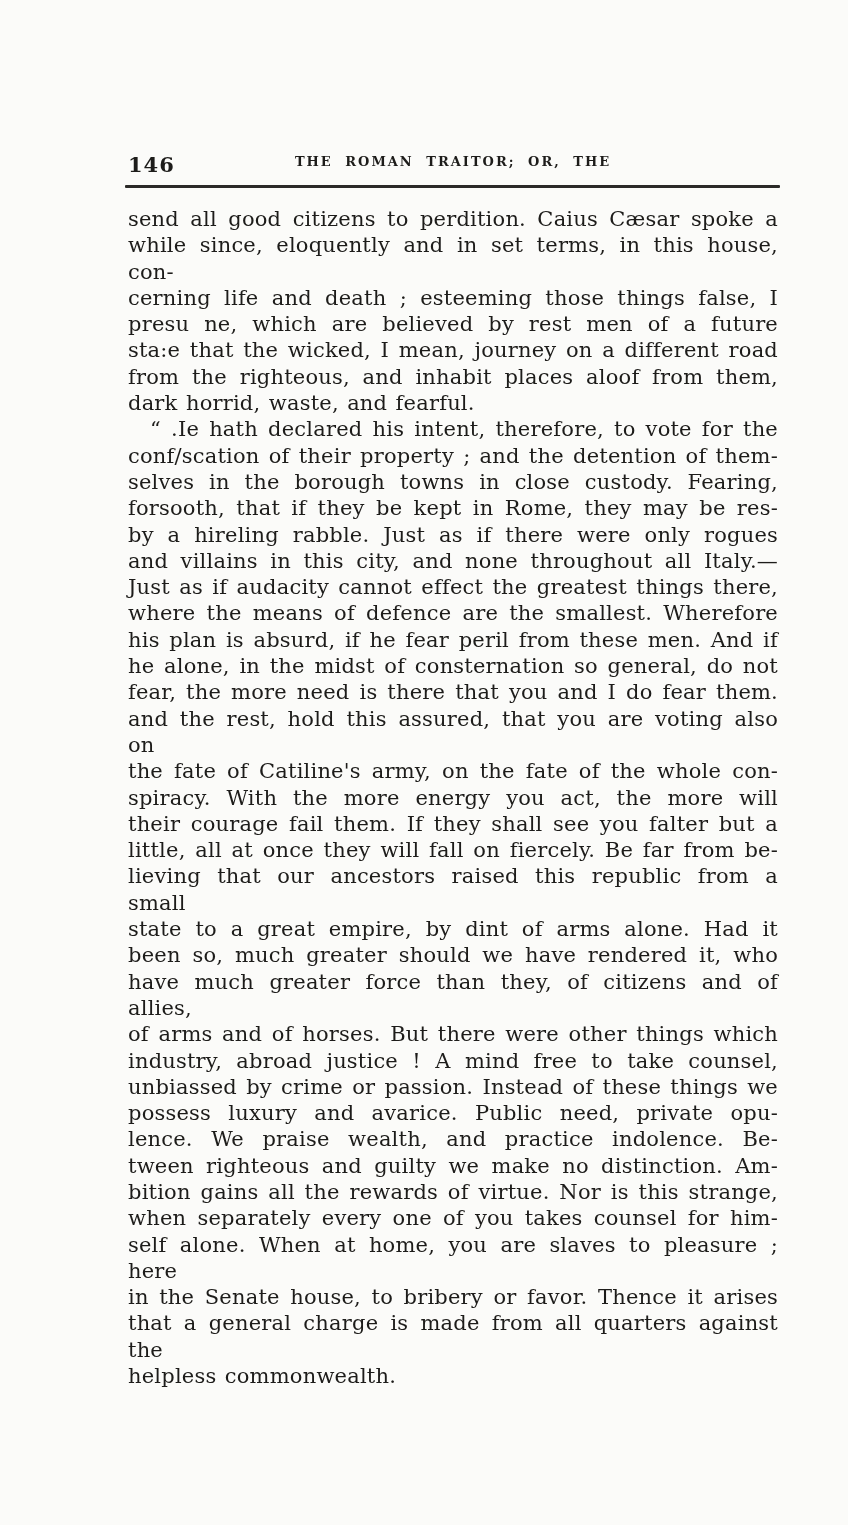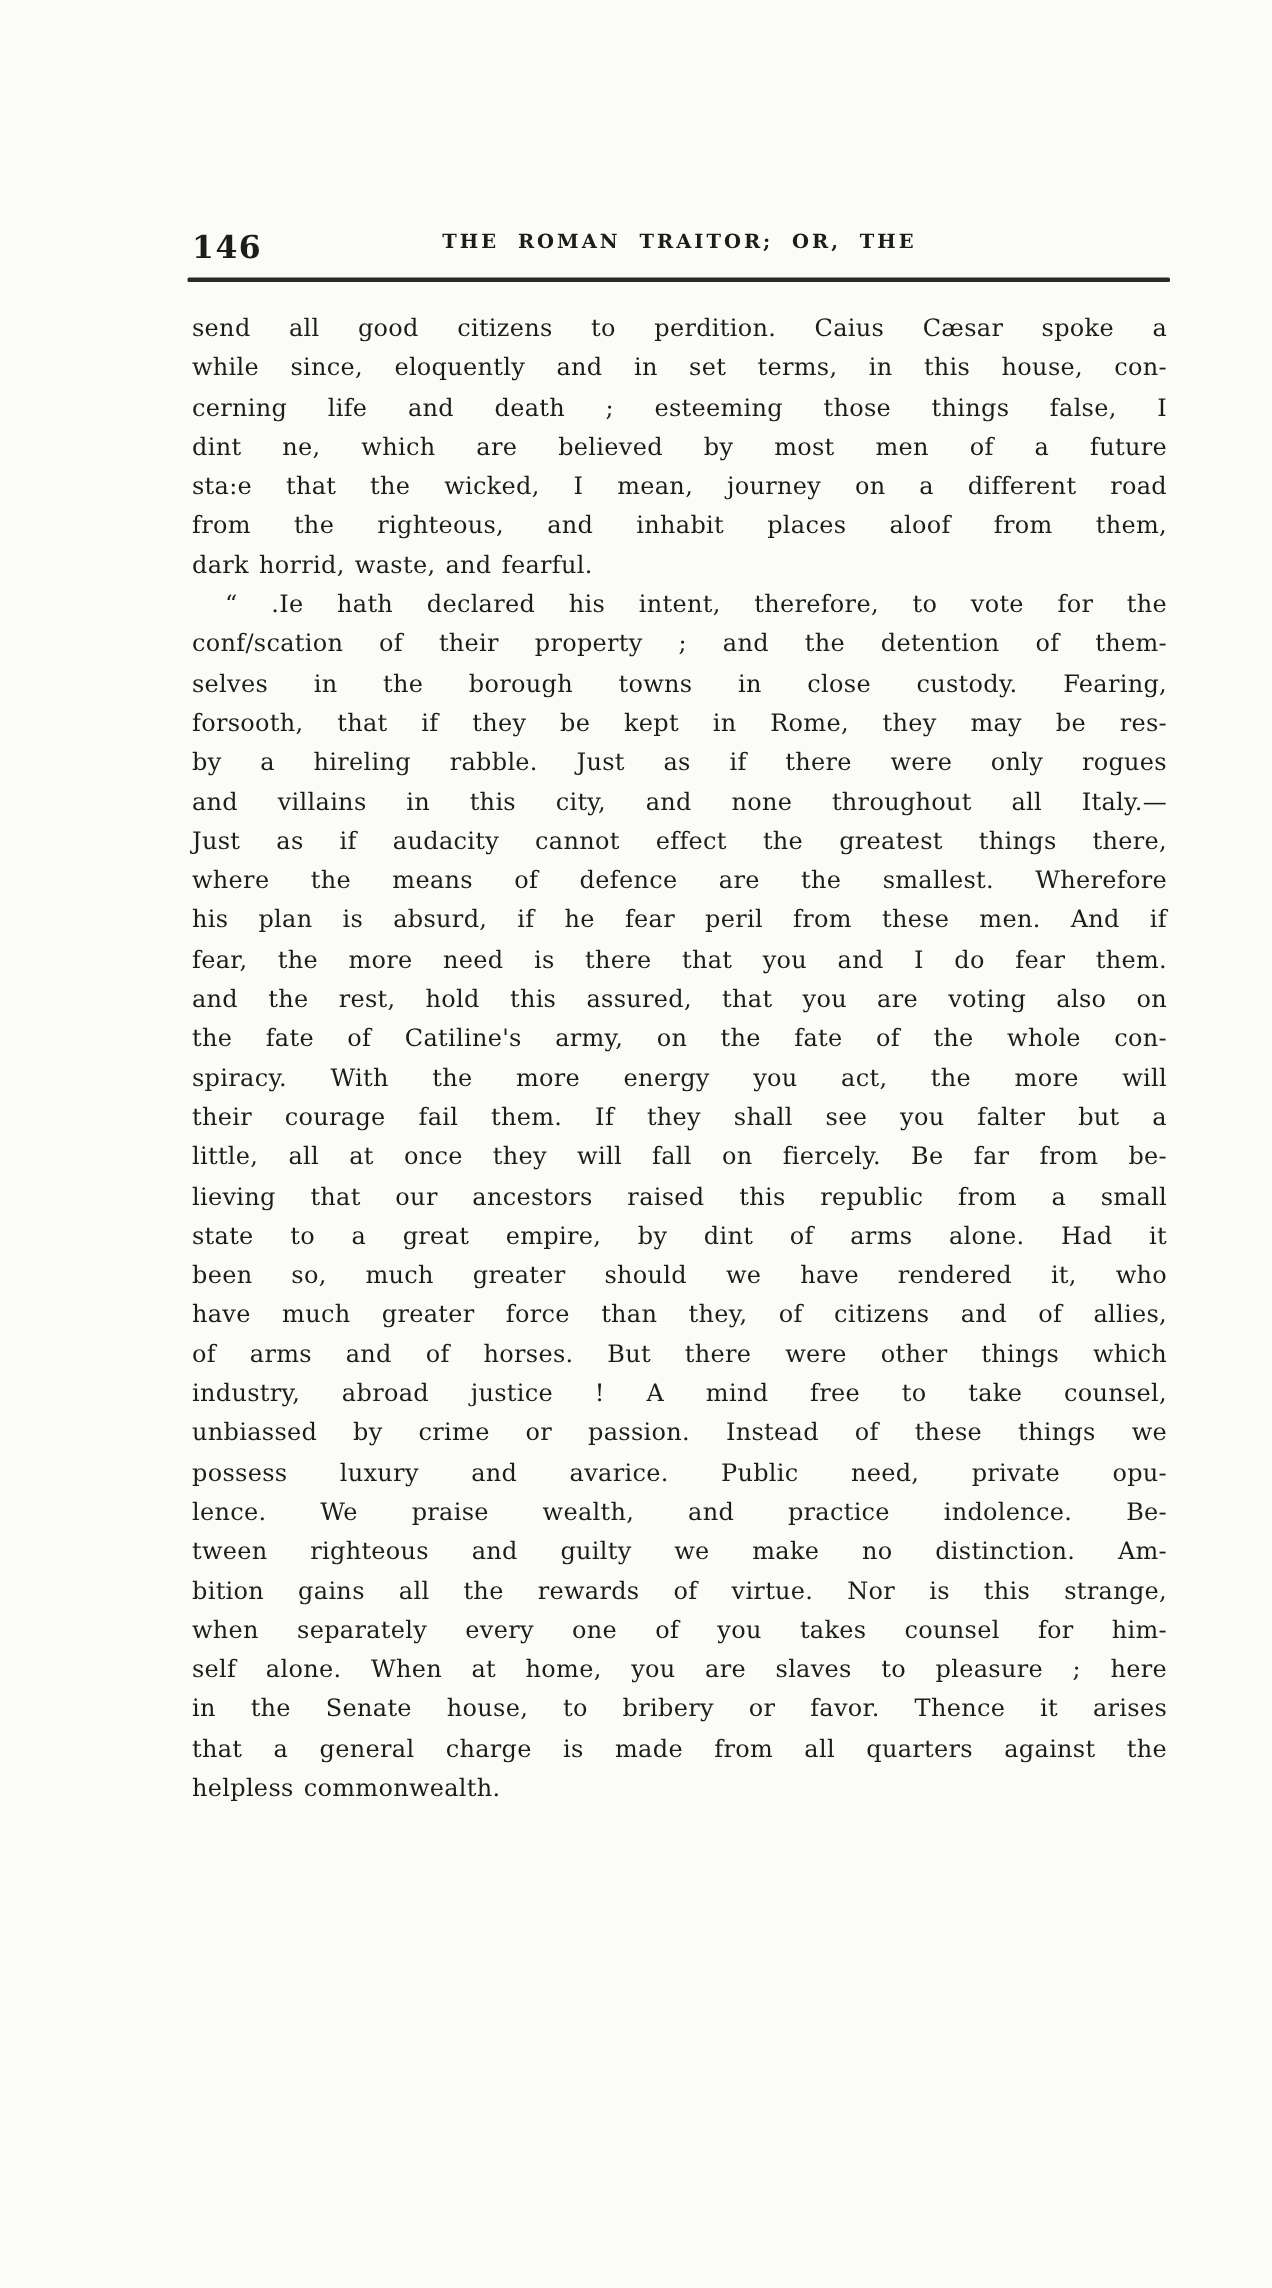--- a/index.html
+++ b/index.html
@@ -49,21 +49,21 @@
     width: 655px;
     height: 2.5px;
     background: #2b2a28;
     border-radius: 1px;
   }
   .body-text {
     position: absolute;
     top: 206px;
     left: 128px;
     width: 650px;
-    font-size: 16px;
+    font-size: 21px;
     line-height: 26.3px;
     letter-spacing: 0.2px;
   }
   .line {
     text-align: justify;
     text-align-last: justify;
     word-spacing: 1.5px;
     white-space: normal;
   }
   .line.last {
@@ -82,33 +82,34 @@
     <span class="page-number">146</span>
     <div class="running-title">THE ROMAN TRAITOR; OR, THE</div>
   </div>
 
   <div class="header-rule"></div>
 
   <div class="body-text">
       <div class="line">send all good citizens to perdition.  Caius Cæsar spoke a</div>
       <div class="line">while since, eloquently and in set terms, in this house, con-</div>
       <div class="line">cerning life and death ; esteeming those things false, I</div>
-      <div class="line">dint ne, which are believed by most men of a future</div>
+      <div class="line">presu ne, which are believed by rest men of a future</div>
       <div class="line">sta:e that the wicked, I mean, journey on a different road</div>
       <div class="line">from the righteous, and inhabit places aloof from them,</div>
       <div class="line last">dark horrid, waste, and fearful.</div>
       <div class="line indent">“ .Ie hath declared his intent, therefore, to vote for the</div>
       <div class="line">conf/scation of their property ; and the detention of them-</div>
       <div class="line">selves in the borough towns in close custody.  Fearing,</div>
       <div class="line">forsooth, that if they be kept in Rome, they may be res-</div>
       <div class="line">by a hireling rabble.  Just as if there were only rogues</div>
       <div class="line">and villains in this city, and none throughout all Italy.—</div>
       <div class="line">Just as if audacity cannot effect the greatest things there,</div>
       <div class="line">where the means of defence are the smallest.  Wherefore</div>
       <div class="line">his plan is absurd, if he fear peril from these men.  And if</div>
+      <div class="line">he alone, in the midst of consternation so general, do not</div>
       <div class="line">fear, the more need is there that you and I do fear them.</div>
       <div class="line">and the rest, hold this assured, that you are voting also on</div>
       <div class="line">the fate of Catiline's army, on the fate of the whole con-</div>
       <div class="line">spiracy.  With the more energy you act, the more will</div>
       <div class="line">their courage fail them.  If they shall see you falter but a</div>
       <div class="line">little, all at once they will fall on fiercely.  Be far from be-</div>
       <div class="line">lieving that our ancestors raised this republic from a small</div>
       <div class="line">state to a great empire, by dint of arms alone.  Had it</div>
       <div class="line">been so, much greater should we have rendered it, who</div>
       <div class="line">have much greater force than they, of citizens and of allies,</div>

